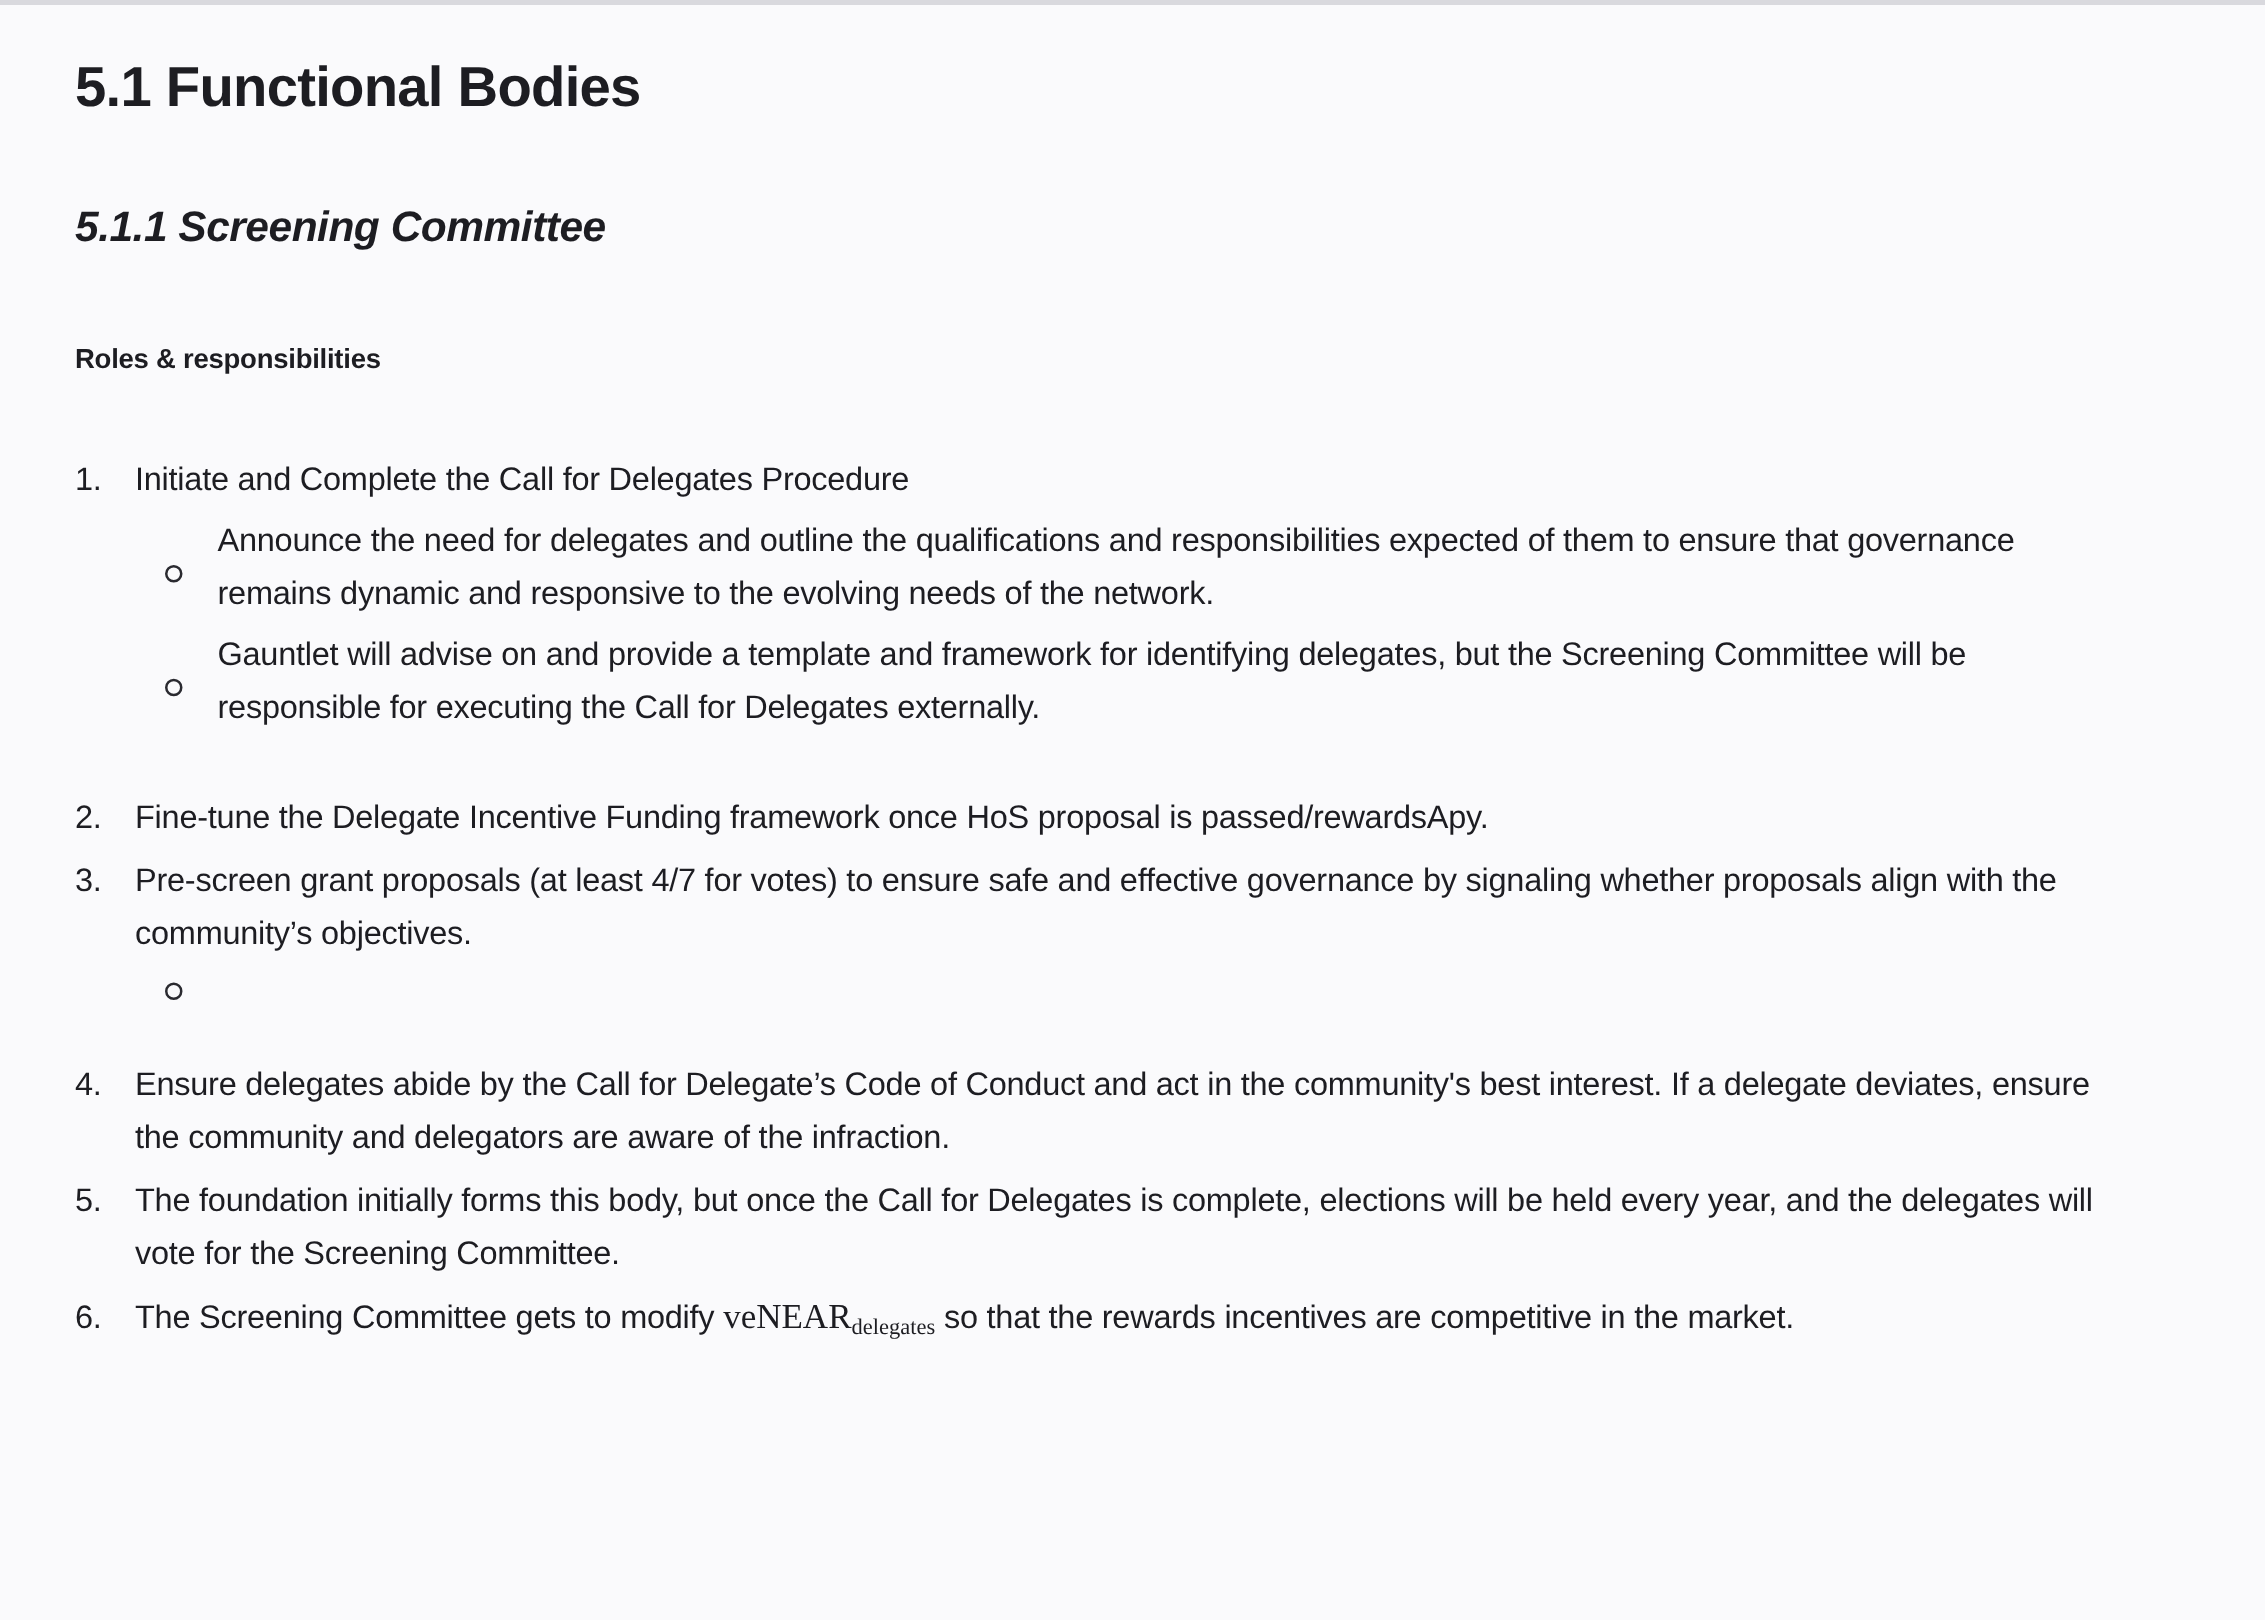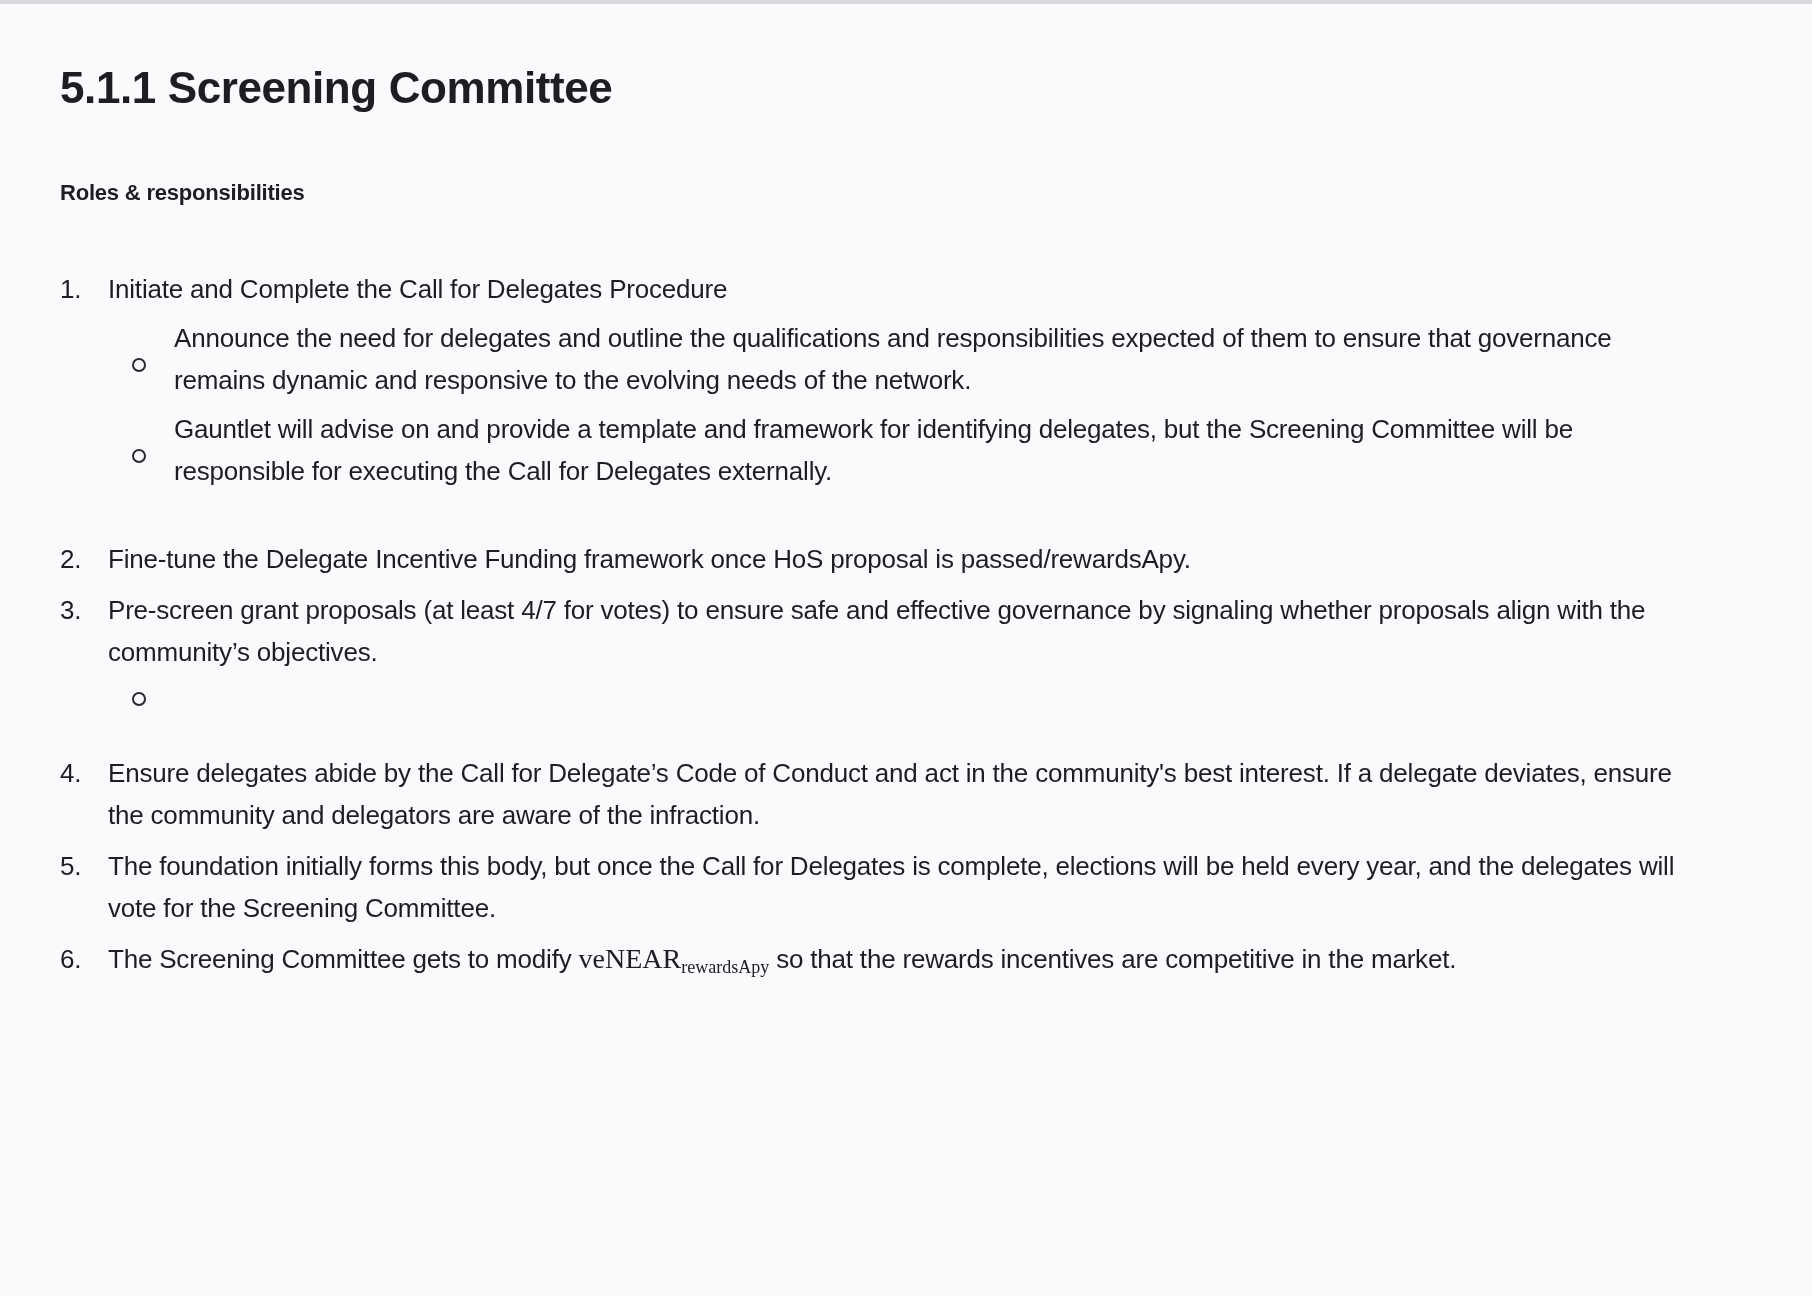--- a/index.html
+++ b/index.html
@@ -21,25 +21,26 @@
     letter-spacing: -0.2px;
   }
   .h1 {
     font-size: 45px;
     line-height: 56px;
     font-weight: 600;
     letter-spacing: -0.6px;
     margin: 38px 0 0 0;
   }
   .h2 {
-    font-size: 44px;
+    font-size: 34px;
     line-height: 44px;
     font-weight: 600;
     letter-spacing: -0.4px;
     margin: 62px 0 2px 0;
+    font-style: italic;
   }
   .section-label {
     font-size: 22px;
     font-weight: 700;
     margin: 62px 0 0 0;
   }
   .olist {
     margin: 54px 0 0 0;
   }
   .item {
@@ -85,20 +86,21 @@
     letter-spacing: 0;
   }
 </style>
 </head>
 <body>
 
 <div class="top-strip"></div>
 
 <div class="page">
 
+  <div class="h1">5.1 Functional Bodies</div>
 
   <div class="h2">5.1.1 Screening Committee</div>
 
   <div class="section-label">Roles &amp; responsibilities</div>
 
   <div class="olist">
 
     <div class="item">
       <span class="marker">1.</span>
       <div class="content">
@@ -145,18 +147,18 @@
     <div class="item">
       <span class="marker">5.</span>
       <div class="content">
         <span>The foundation initially forms this body, but once the Call for Delegates is complete, elections will be held every year, and the delegates will vote for the Screening Committee.</span>
       </div>
     </div>
 
     <div class="item">
       <span class="marker">6.</span>
       <div class="content">
-        <span>The Screening Committee gets to modify </span><span class="math"><span>veNEAR</span><sub>rewardsApy</sub></span><span> so that the rewards incentives are competitive in the market.</span>
+        <span>The Screening Committee gets to modify </span><span class="math"><span>veNEAR</span><sub>delegates</sub></span><span> so that the rewards incentives are competitive in the market.</span>
       </div>
     </div>
 
   </div>
 </div>
 
 </body></html>

